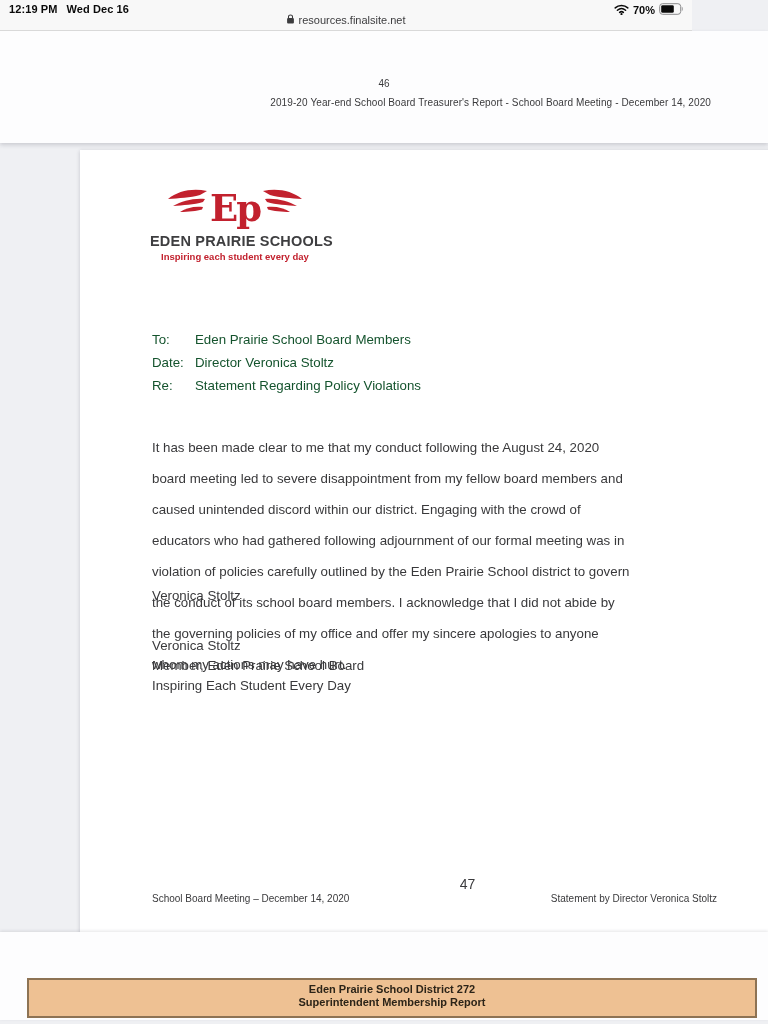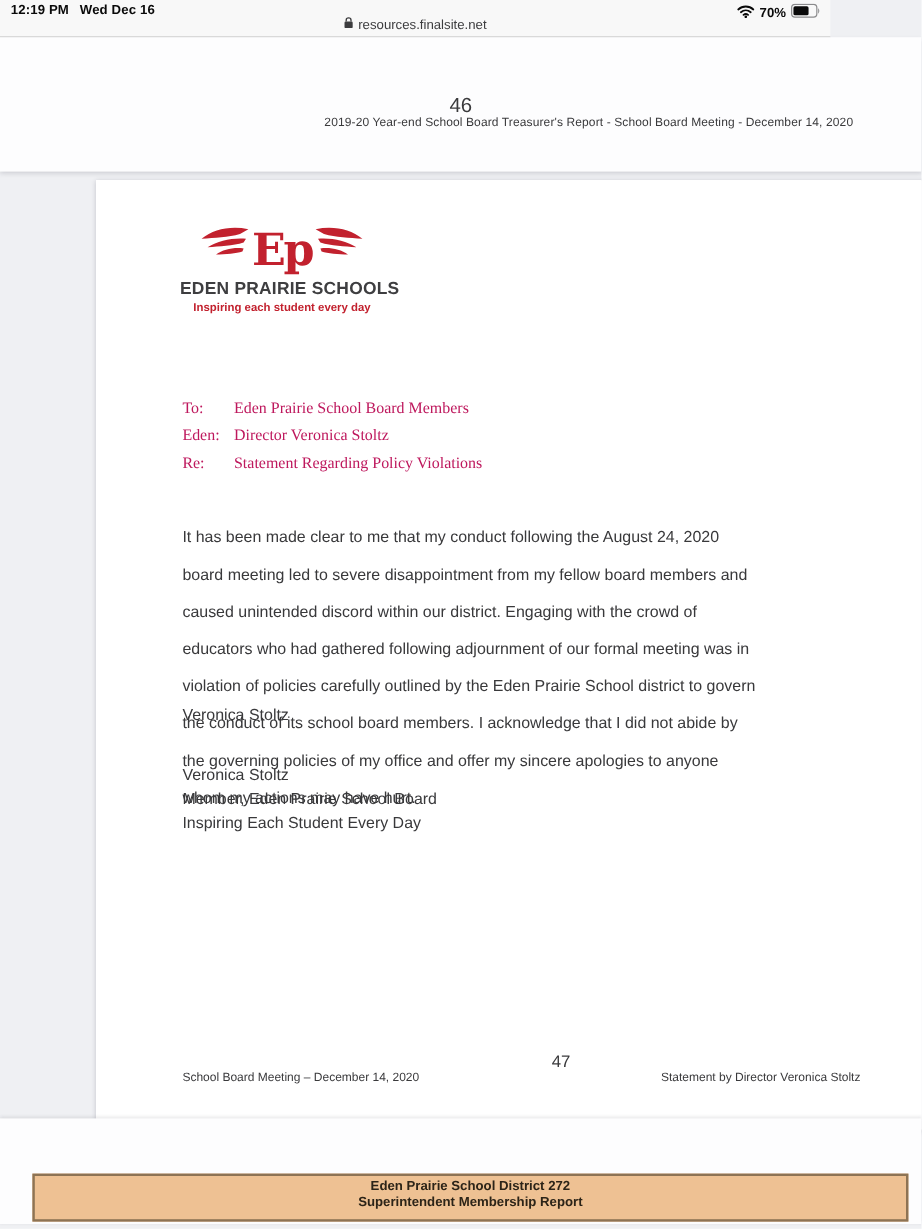--- a/index.html
+++ b/index.html
@@ -29,21 +29,21 @@
     font-size:11px; color:#3c3c3e;
   }
   .icon-svg { display:block; }
   
   .prev-page {
     position:absolute; top:31px; left:0; width:768px; height:112px;
     background:#fdfdfe; box-shadow:0 2px 4px rgba(40,40,60,.18);
   }
   .prev-pagenum {
     position:absolute; top:47px; left:0; width:100%; text-align:center;
-    font-size:17px; color:#3a3a3c;
+    font-size:10px; color:#3a3a3c;
   }
   .prev-header {
     position:absolute; top:66px; right:57px; font-size:10px; color:#3a3a3c; letter-spacing:.1px;
   }
   .prepared-by {
     position:absolute; top:89px; left:40px; font-size:12.5px; color:#232325;
   }
   
   .letter-page {
     position:absolute; top:150px; left:80px; width:703px; height:792px;
@@ -55,21 +55,21 @@
     font-family:"DejaVu Serif", serif; font-weight:bold; font-size:37px; line-height:40px;
     color:#c2212e; letter-spacing:-2px; position:relative; top:3px;
   }
   .logo-name {
     margin-top:3px; font-size:14.5px; font-weight:700; color:#3e3e40; letter-spacing:.2px;
     white-space:nowrap;
   }
   .logo-tagline {
     margin-top:2px; font-size:9.5px; font-weight:700; color:#c2212e; white-space:nowrap;
   }
-  .memo { position:absolute; top:178px; left:72px; font-size:13.3px; color:#be185d;font-family:Liberation Serif, serif; }
+  .memo { position:absolute; top:178px; left:72px; font-size:13.3px; color:#14532d; }
   .memo-row { display:flex; height:23px; align-items:center; }
   .memo-label { width:43px; }
   .letter-body {
     position:absolute; top:282px; left:72px; width:480px;
     font-size:13.3px; line-height:31px; color:#39393b; text-align:left;
   }
   .sig-single { position:absolute; top:438px; left:72px; font-size:13.3px; }
   .sig-block { position:absolute; top:486px; left:72px; font-size:13.3px; line-height:20px; }
   .letter-pagenum {
     position:absolute; top:726px; left:0; width:100%; text-align:center;
@@ -158,21 +158,21 @@
     <div class="logo-name">EDEN PRAIRIE SCHOOLS</div>
     <div class="logo-tagline">Inspiring each student every day</div>
   </div>
 
   <div class="memo">
     <div class="memo-row">
       <span class="memo-label">To:</span>
       <span>Eden Prairie School Board Members</span>
     </div>
     <div class="memo-row">
-      <span class="memo-label">Eden:</span>
+      <span class="memo-label">Date:</span>
       <span>Director Veronica Stoltz</span>
     </div>
     <div class="memo-row">
       <span class="memo-label">Re:</span>
       <span>Statement Regarding Policy Violations</span>
     </div>
   </div>
 
   <div class="letter-body">It has been made clear to me that my conduct following the August 24, 2020 board meeting led to severe disappointment from my fellow board members and caused unintended discord within our district. Engaging with the crowd of educators who had gathered following adjournment of our formal meeting was in violation of policies carefully outlined by the Eden Prairie School district to govern the conduct of its school board members.  I acknowledge that I did not abide by the governing policies of my office and offer my sincere apologies to anyone whom my actions may have hurt.</div>
 

